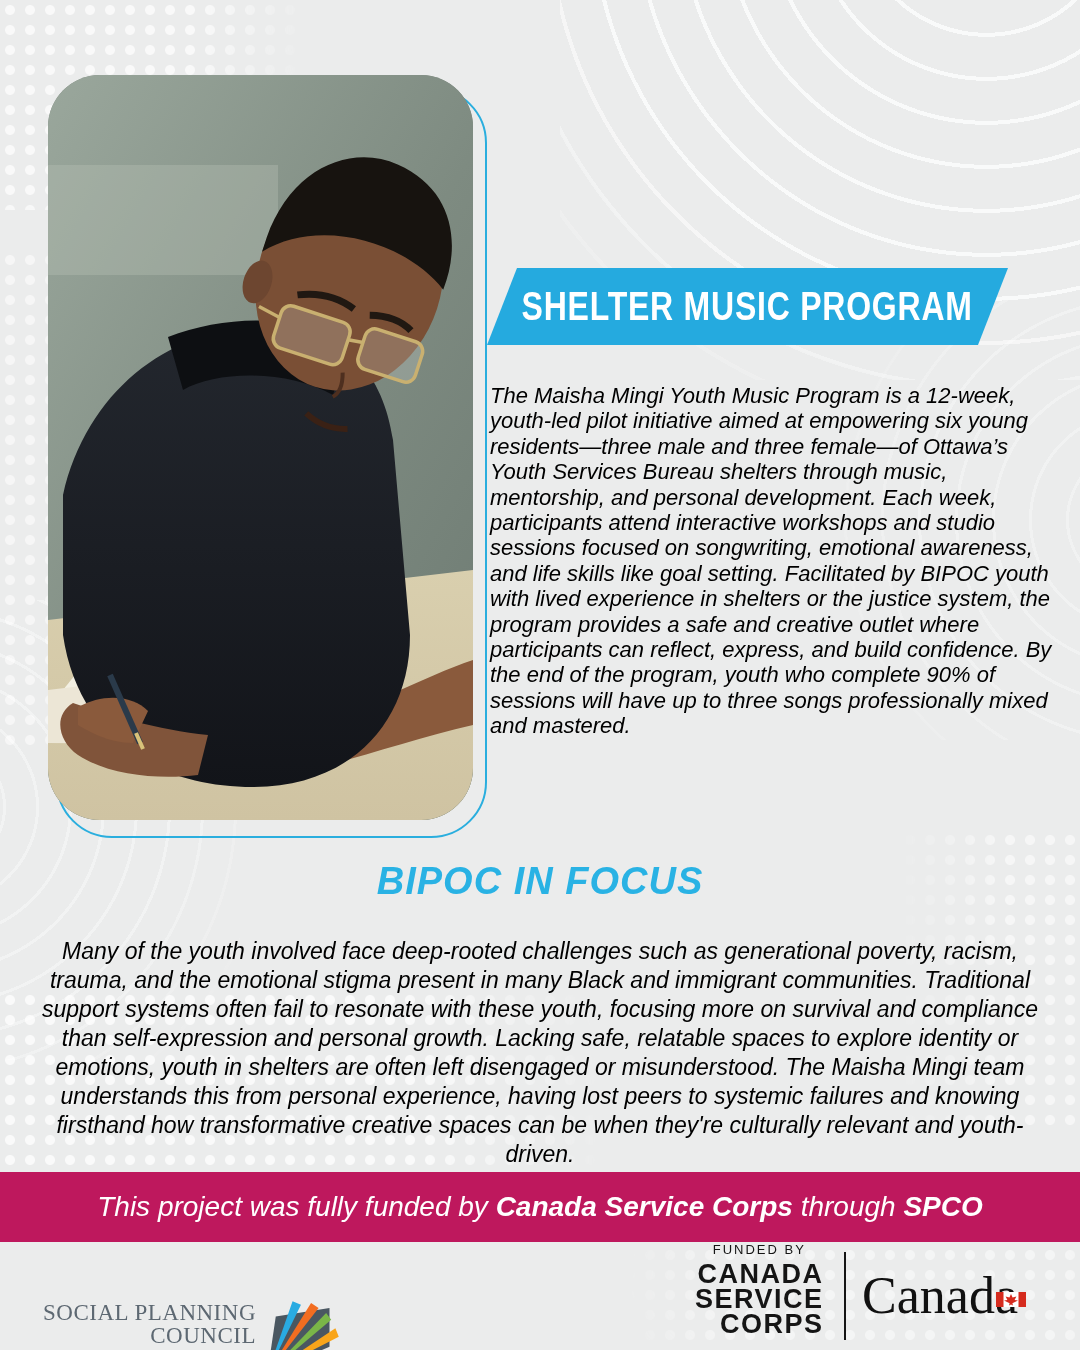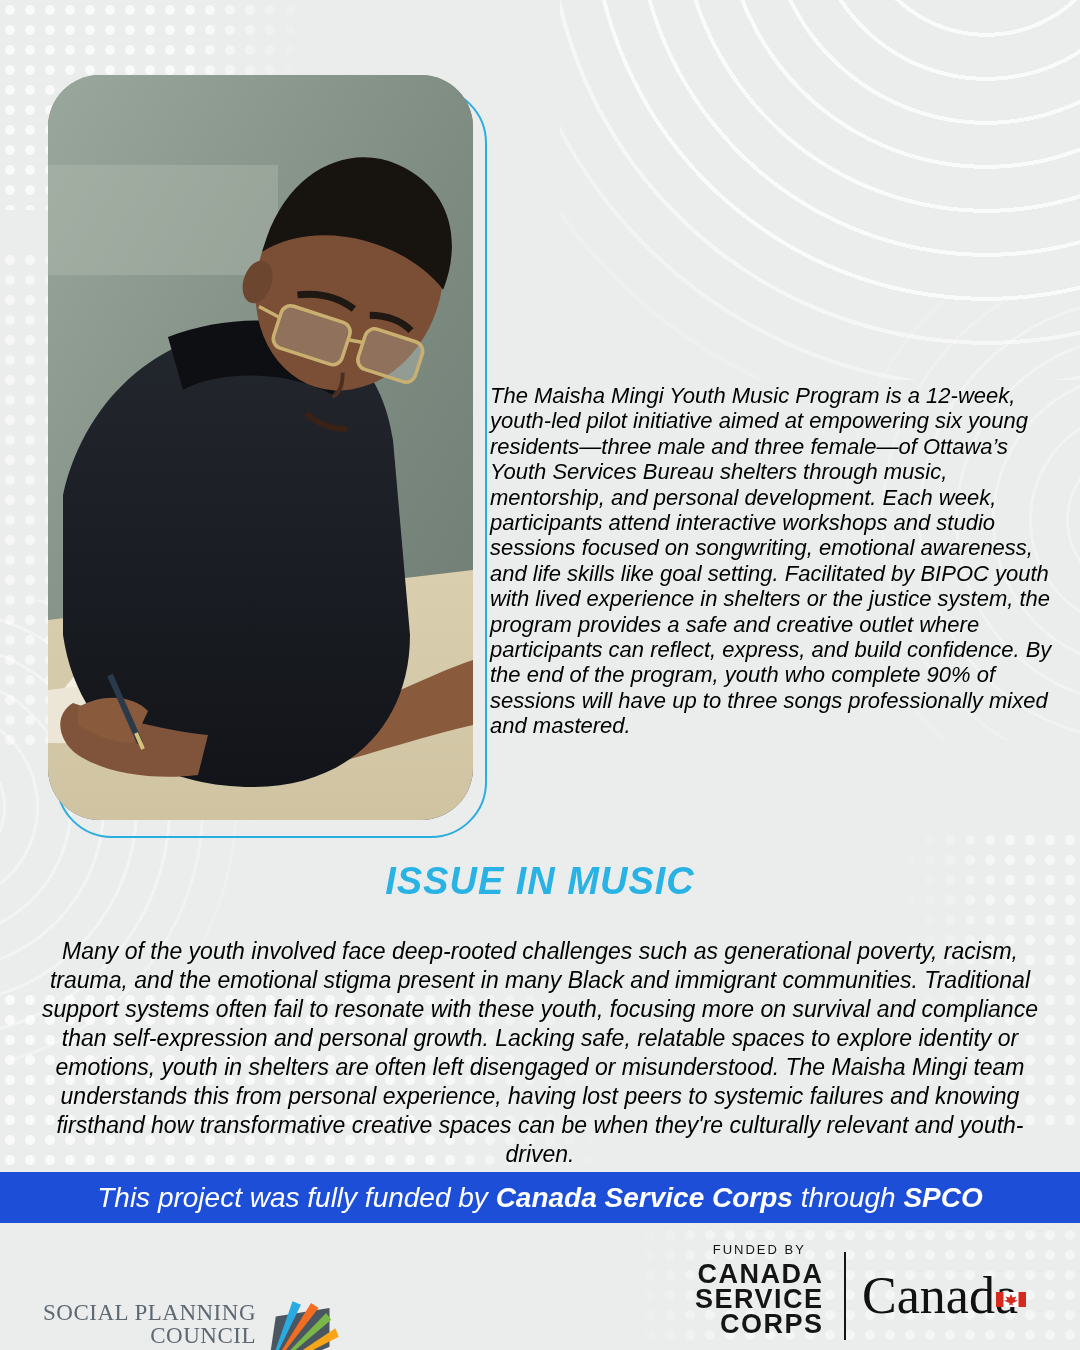--- a/index.html
+++ b/index.html
@@ -76,22 +76,22 @@
     position:absolute;left:0;top:860px;width:100%;text-align:center;z-index:2;
     font-size:38px;font-weight:700;font-style:italic;color:#29b2e4;letter-spacing:1px;
   }
   .issue-body{
     position:absolute;left:28px;top:914px;width:1024px;z-index:2;
     text-align:center;font-style:italic;font-size:23px;line-height:29px;color:#000000;
   }
 
   
   .band{
-    position:absolute;left:0;top:1172px;width:100%;height:51px;z-index:2;
-    background:#1d4ed8;color:#ffffff;display:flex;align-items:center;justify-content:center;
+    position:absolute;left:0;top:1172px;width:100%;height:70px;z-index:2;
+    background:#be185d;color:#ffffff;display:flex;align-items:center;justify-content:center;
     font-style:italic;font-size:28px;
   }
   .band .bold{font-weight:700;}
 
   
   .footer-left{
     position:absolute;left:40px;top:1258px;z-index:2;display:flex;align-items:center;
     color:#5d6872;font-family:"Liberation Serif",serif;margin-top:40px;
   }
   .en-block{width:216px;text-align:right;line-height:1.02;}
@@ -189,24 +189,27 @@
         </g>
         <line x1="317" y1="262" x2="332" y2="260" stroke="#c9b070" stroke-width="3.5"></line>
         <line x1="245" y1="262" x2="222" y2="258" stroke="#c9b070" stroke-width="3.5"></line>
 
         <path d="M322,295 q6,18 -2,26" stroke="#4e2f1f" stroke-width="4" fill="none"></path>
         <path d="M300,345 q22,10 44,2" stroke="#3a2115" stroke-width="6" fill="none"></path>
       </g>
     </svg>
   </div>
 
+  <div class="title-banner">
+    <span class="tb-text">SHELTER MUSIC PROGRAM</span>
+  </div>
 
   <p class="desc">The Maisha Mingi Youth Music Program is a 12-week, youth-led pilot initiative aimed at empowering six young residents—three male and three female—of Ottawa’s Youth Services Bureau shelters through music, mentorship, and personal development. Each week, participants attend interactive workshops and studio sessions focused on songwriting, emotional awareness, and life skills like goal setting. Facilitated by BIPOC youth with lived experience in shelters or the justice system, the program provides a safe and creative outlet where participants can reflect, express, and build confidence. By the end of the program, youth who complete 90% of sessions will have up to three songs professionally mixed and mastered.</p>
 
-  <div class="issue-heading">ISSUE IN MUSIC</div>
+  <div class="issue-heading">BIPOC IN FOCUS</div>
   <p class="issue-body">Many of the youth involved face deep-rooted challenges such as generational poverty, racism, trauma, and the emotional stigma present in many Black and immigrant communities. Traditional support systems often fail to resonate with these youth, focusing more on survival and compliance than self-expression and personal growth. Lacking safe, relatable spaces to explore identity or emotions, youth in shelters are often left disengaged or misunderstood. The Maisha Mingi team understands this from personal experience, having lost peers to systemic failures and knowing firsthand how transformative creative spaces can be when they're culturally relevant and youth-driven.</p>
 
   <div class="band">
     <span>
       <span>This project was fully funded by </span><span class="bold">Canada Service Corps</span><span> through </span><span class="bold">SPCO</span>
     </span>
   </div>
 
   <div class="footer-left">
     <div class="en-block">

